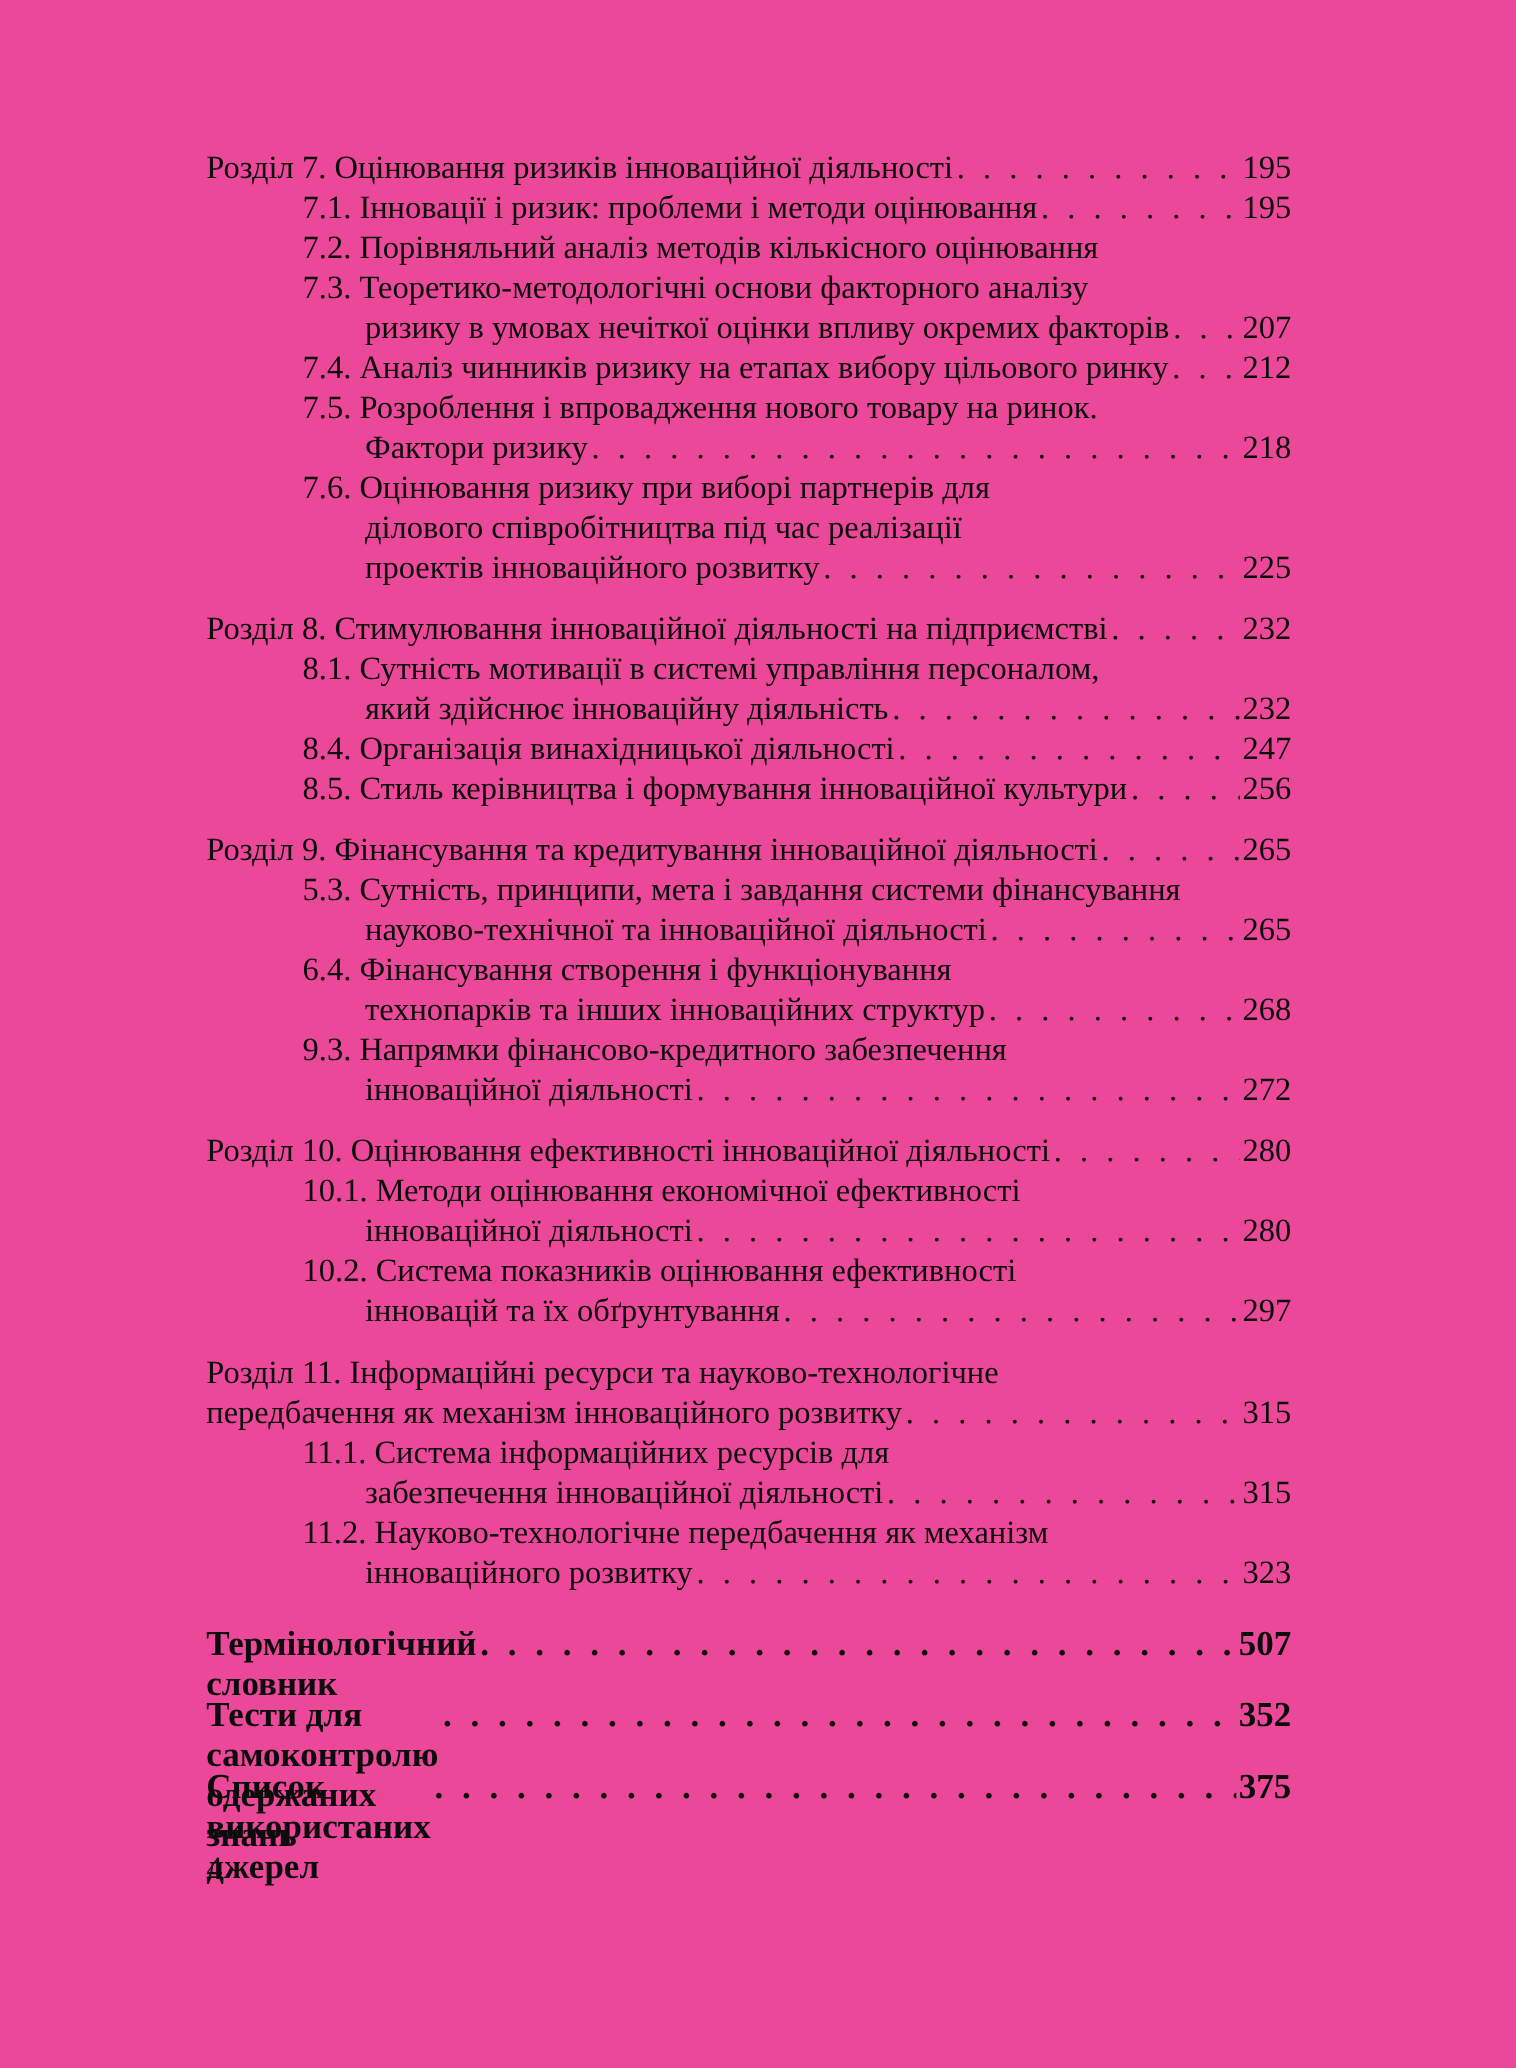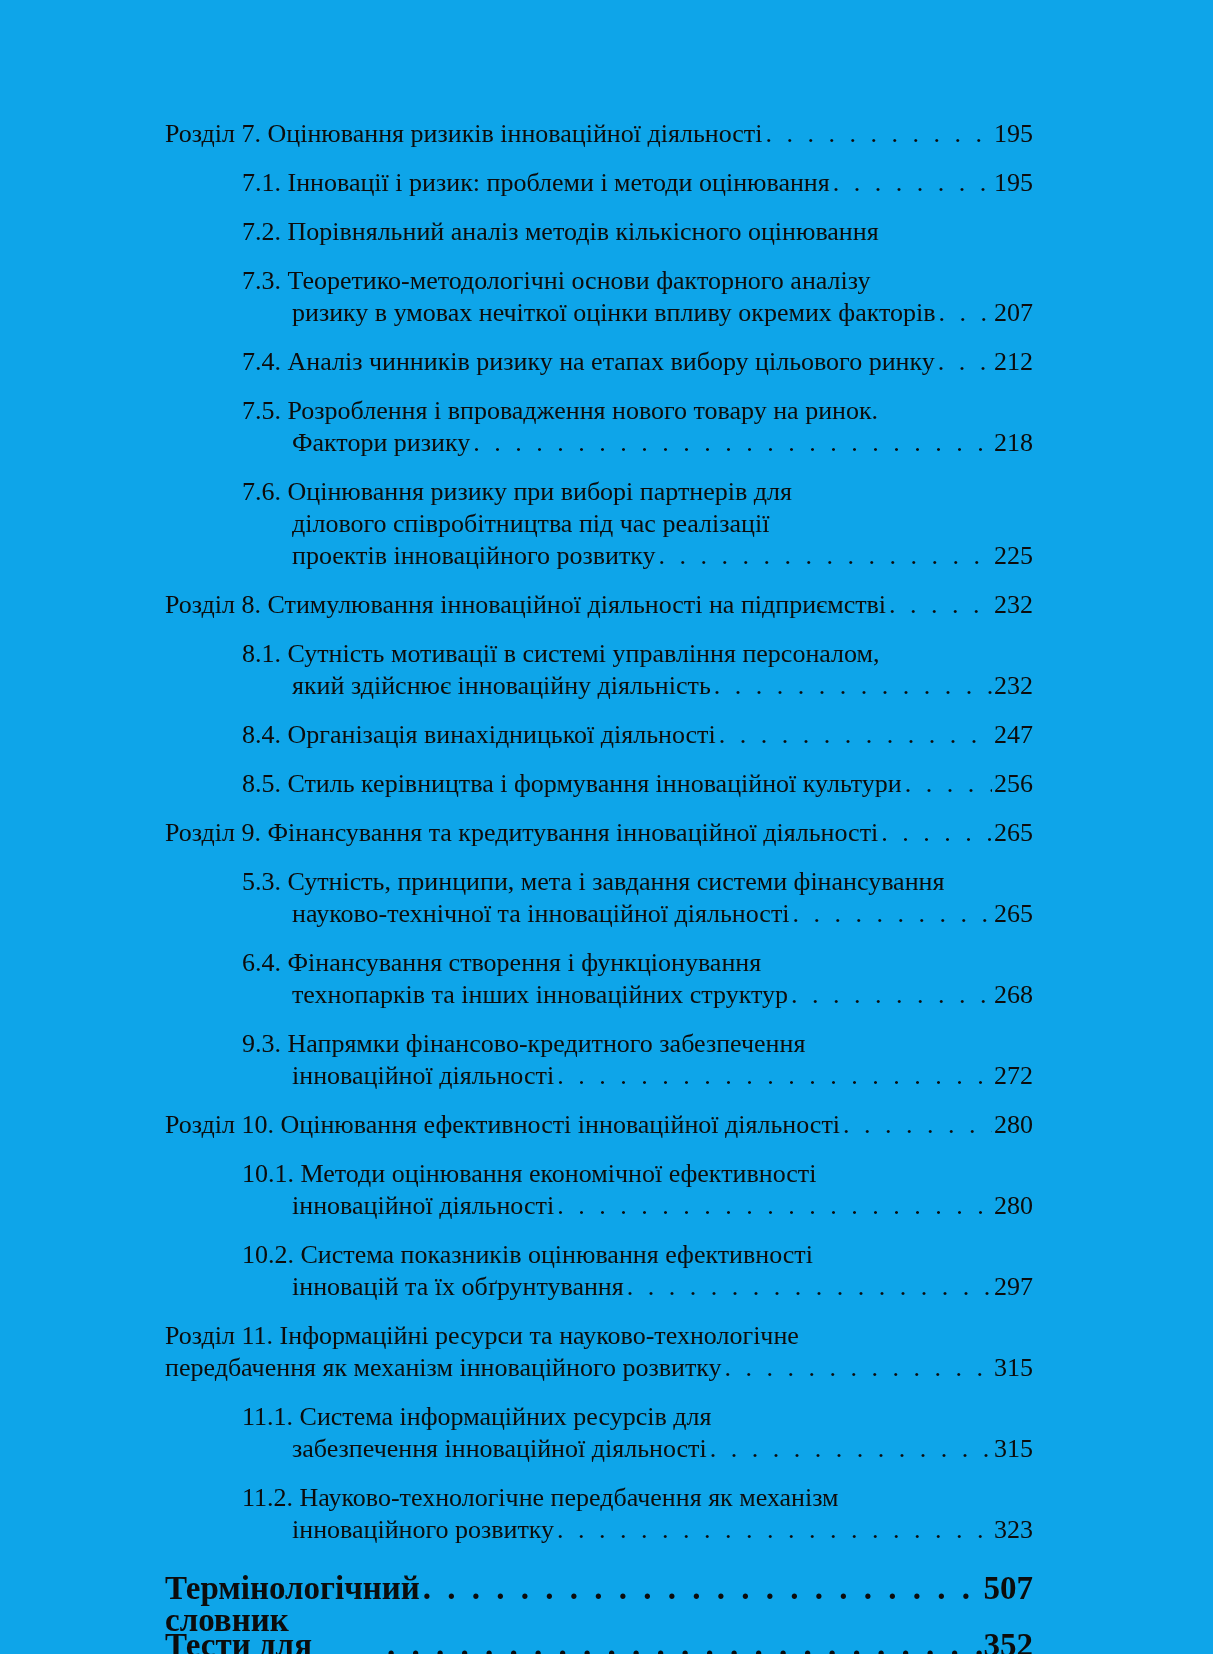--- a/index.html
+++ b/index.html
@@ -4,21 +4,21 @@
 <style>
   html, body {
     margin: 0;
     padding: 0;
     background: #ffffff;
   }
   .page {
     position: relative;
     width: 1213px;
     height: 1654px;
-    background: #0ea5e9;
+    background: #ec4899;
     color: #0c0c0c;
     font-family: "Liberation Serif", "DejaVu Serif", serif;
     font-size: 26px;
     line-height: 32px;
     overflow: hidden;
     box-sizing: border-box;
     padding: 118px 0 0 165px;
   }
   .toc {
     width: 868px;
@@ -29,21 +29,21 @@
   .toc-row {
     display: flex;
     align-items: baseline;
     height: 32px;
   }
   .toc-row .toc-text {
     white-space: nowrap;
     flex: 0 0 auto;
   }
   .level0 { padding-left: 0; }
-  .level1 { padding-left: 77px; margin-top: 17px; }
+  .level1 { padding-left: 77px; }
   .level2 { padding-left: 127px; }
   .leader {
     flex: 1 1 auto;
     min-width: 0;
     overflow: hidden;
     white-space: nowrap;
     text-align: right;
     letter-spacing: 4px;
     margin: 0 1px 0 3px;
   }
@@ -55,21 +55,21 @@
     padding-left: 1px;
   }
   .back-matter {
     width: 868px;
   }
   .back-row {
     display: flex;
     align-items: baseline;
     height: 32px;
     font-weight: bold;
-    font-size: 33px;
+    font-size: 28px;
     margin-top: 25px;
   }
   .back-row:first-child {
     margin-top: 26px;
   }
   .page-footer {
     margin-top: 33px;
     height: 32px;
   }
 </style>

